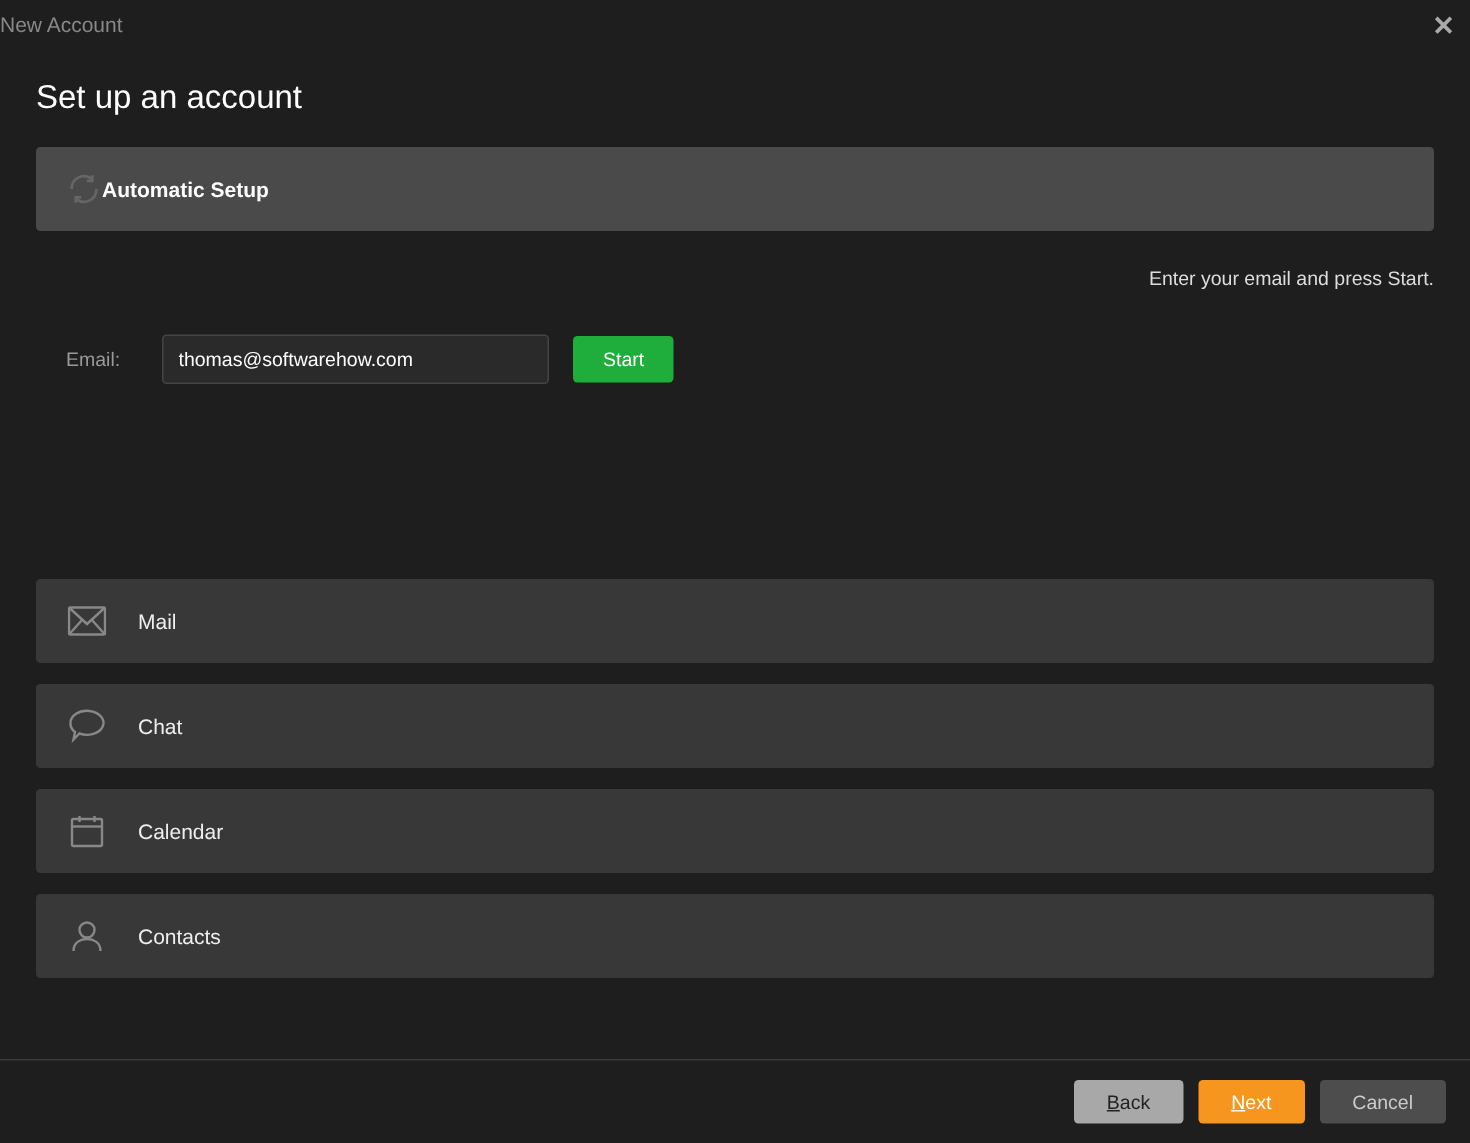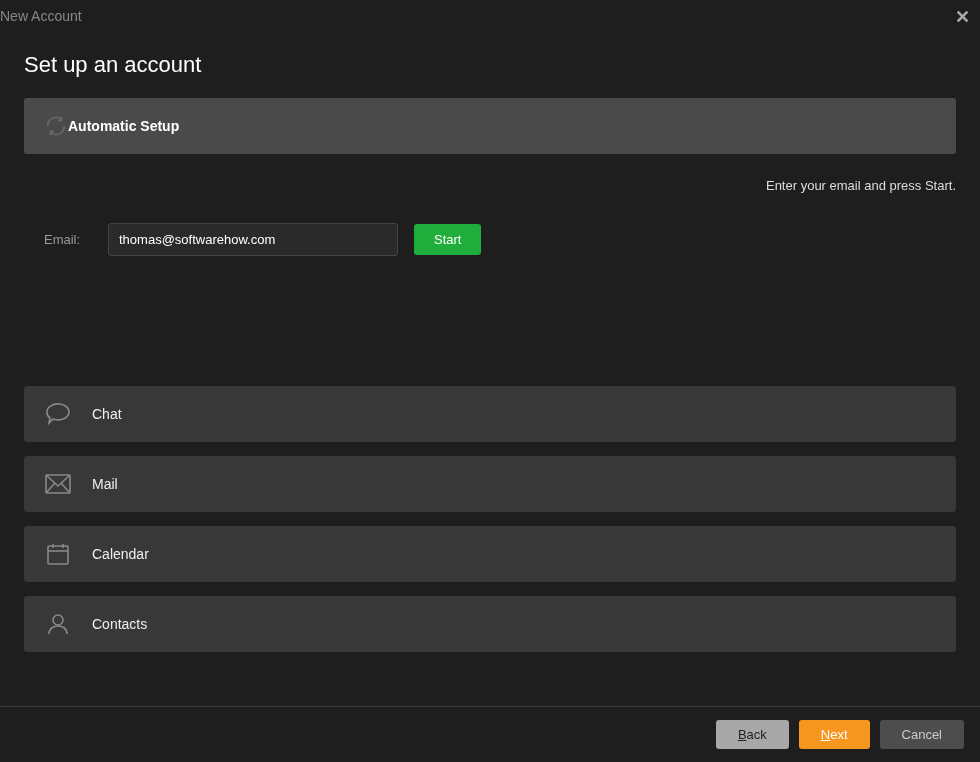--- a/index.html
+++ b/index.html
@@ -86,21 +86,21 @@
       font-size: 13px;
       width: 48px;
     }
     .email-input {
       background: #2a2a2a;
       border: 1px solid #444;
       border-radius: 3px;
       padding: 8px 10px;
       color: #fff;
       font-size: 13px;
-      width: 290px;
+      width: 258px;
     }
     .start-btn {
       background: #1fae3b;
       border: none;
       border-radius: 3px;
       padding: 8px 20px;
       color: #fff;
       font-size: 13px;
       cursor: pointer;
       font-weight: 500;
@@ -197,37 +197,37 @@
 
   <div class="email-row">
     <span class="email-label">Email:</span>
     <input type="text" class="email-input" value="thomas@softwarehow.com" style="">
     <button class="start-btn">Start</button>
   </div>
 
   <div class="options-block">
     <div class="option-row">
       <span class="option-icon">
-        <svg width="26" height="24" viewBox="0 0 26 24">
-          <path d="M2 10 A11 8 0 1 1 8 17 L4 21 L5 16 A11 8 0 0 1 2 10 Z"></path>
-        </svg>
-      </span>
-      <span class="option-label">Chat</span>
-    </div>
-
-    <div class="option-row">
-      <span class="option-icon">
         <svg width="26" height="20" viewBox="0 0 26 20">
           <rect x="1" y="1" width="24" height="18" rx="1"></rect>
           <path d="M1 1 L13 12 L25 1"></path>
           <path d="M1 19 L10 9"></path>
           <path d="M25 19 L16 9"></path>
         </svg>
       </span>
       <span class="option-label">Mail</span>
+    </div>
+
+    <div class="option-row">
+      <span class="option-icon">
+        <svg width="26" height="24" viewBox="0 0 26 24">
+          <path d="M2 10 A11 8 0 1 1 8 17 L4 21 L5 16 A11 8 0 0 1 2 10 Z"></path>
+        </svg>
+      </span>
+      <span class="option-label">Chat</span>
     </div>
 
     <div class="option-row">
       <span class="option-icon">
         <svg width="24" height="24" viewBox="0 0 24 24">
           <rect x="2" y="4" width="20" height="18" rx="1"></rect>
           <line x1="2" y1="9" x2="22" y2="9"></line>
           <line x1="7" y1="2" x2="7" y2="6"></line>
           <line x1="17" y1="2" x2="17" y2="6"></line>
           <line x1="7" y1="13" x2="7" y2="13"></line>

